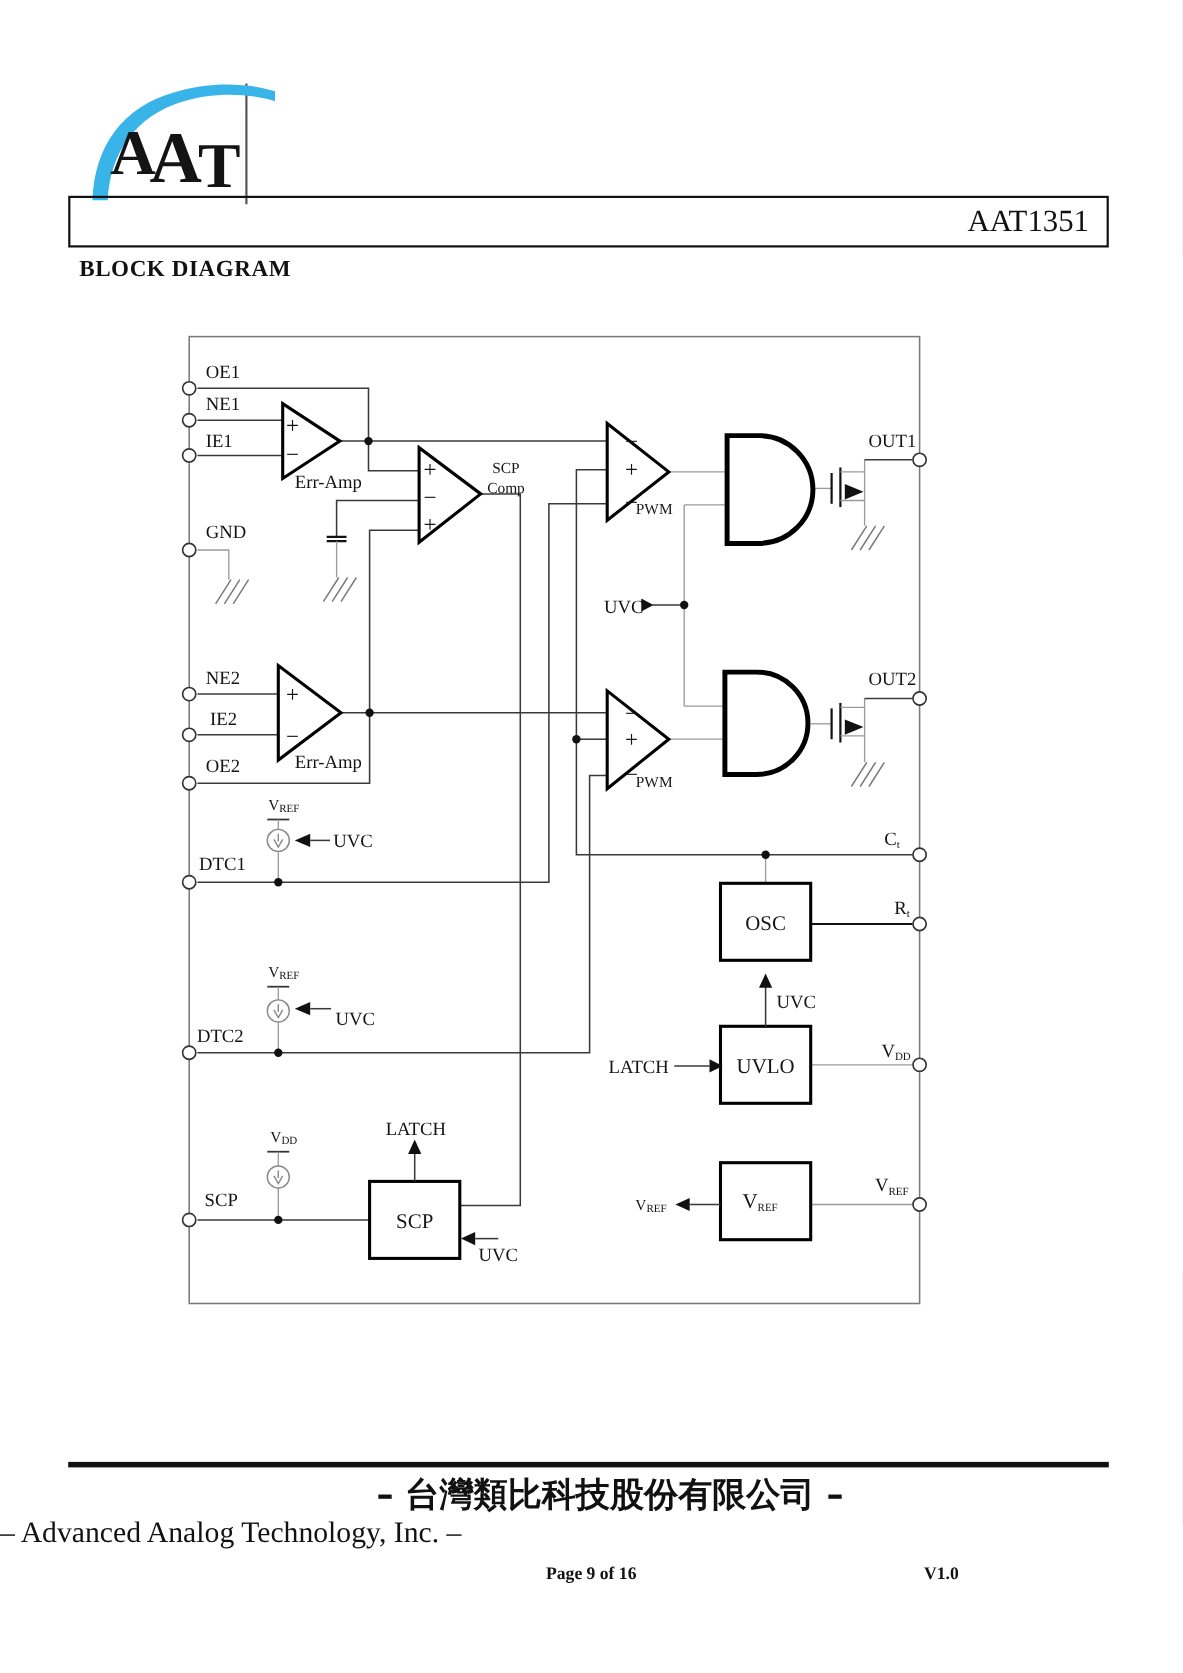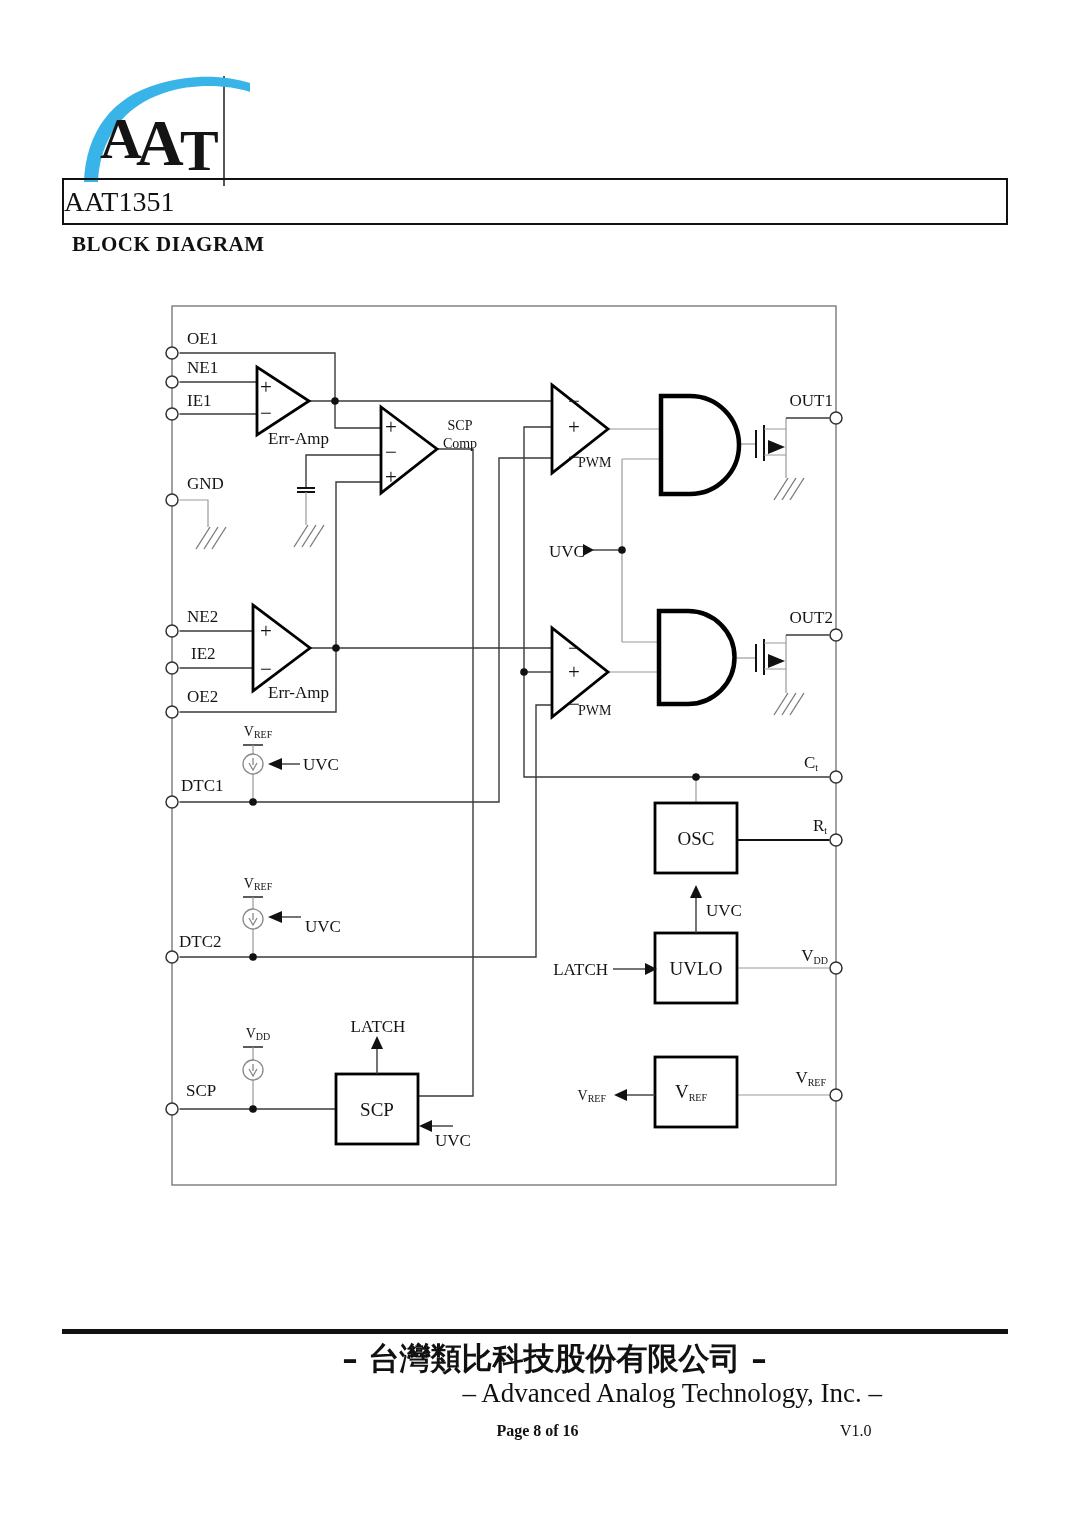--- a/index.html
+++ b/index.html
@@ -1,21 +1,21 @@
 <!DOCTYPE html>
 <html><head>
 <meta charset="utf-8">
 <style>
   html,body{margin:0;padding:0;background:#e8e8e8;}
   .page{position:relative;width:1075px;height:1521px;background:#ffffff;margin:0 auto;
         font-family:"Liberation Serif",serif;color:#111;overflow:hidden;}
   .logo{position:absolute;left:78px;top:70px;}
   .company-name{position:absolute;left:254px;top:128px;font-size:31px;letter-spacing:0.5px;}
   .part-box{position:absolute;left:62px;top:178px;width:942px;height:43px;border:2px solid #111;
-            }
+            text-align:right;}
   .part-box span{font-size:28px;line-height:44px;padding-right:16px;display:inline-block;}
   .section-title{position:absolute;left:72px;top:232px;font-size:21px;font-weight:bold;letter-spacing:0.5px;}
   .diagram{position:absolute;left:150px;top:290px;}
   
   .bord{stroke:#7a7a7a;stroke-width:1.4;fill:none;}
   .w{stroke:#3a3a3a;stroke-width:1.4;fill:none;}
   .wl{stroke:#9a9a9a;stroke-width:1.2;fill:none;}
   .wd{stroke:#111;stroke-width:2;fill:none;}
   .comp{stroke:#000;stroke-width:2.8;fill:#fff;stroke-linejoin:miter;}
   .andg{stroke:#000;stroke-width:4.5;fill:#fff;}
@@ -31,24 +31,24 @@
   .small{font-size:14px;}
   .sub{font-size:10px;}
   .sign{font-size:21px;text-anchor:middle;}
   .blklab{font-size:19px;text-anchor:middle;}
   .mid{text-anchor:middle;}
   .end{text-anchor:end;}
   
   .footer-rule{position:absolute;left:62px;top:1329px;width:946px;height:5px;background:#111;}
   .footer-zh{position:absolute;left:0;top:1338px;width:1075px;text-align:center;
              font-family:"DejaVu Sans","Liberation Sans",sans-serif;font-weight:bold;font-size:31px;margin-left:17px;}
-  .footer-en{position:absolute;left:0;top:1378px;width:882px;text-align:right;font-size:27px;}
+  .footer-en{position:absolute;left:0;top:1378px;width:882px;text-align:left;font-size:27px;}
   .footer-page{position:absolute;left:0;top:1422px;width:1075px;text-align:center;
                font-weight:bold;font-size:16px;}
-  .footer-ver{position:absolute;left:840px;top:1422px;font-weight:normal;font-size:16px;}
+  .footer-ver{position:absolute;left:840px;top:1422px;font-weight:bold;font-size:16px;}
 </style>
 </head>
 <body>
 
 <div class="page">
 
   <svg class="logo" width="176" height="116" viewBox="0 0 176 116">
     <line x1="146" y1="6" x2="146" y2="116" stroke="#555" stroke-width="2"></line>
     <path d="M6,112 C8,62 34,27 80,14 C116,3 150,6 172,13 L172,22 C150,15 116,13 86,23 C46,36 22,68 20,112 Z" fill="#38b4e8"></path>
     <text x="22" y="88" font-size="58" font-weight="bold" fill="#2e2e2e">A</text>
@@ -289,16 +289,16 @@
     <text class="lab mid" x="378" y="1032">LATCH</text>
     <text class="small mid" x="258" y="736"><tspan>V</tspan><tspan class="sub" dy="2">REF</tspan></text>
     <text class="small mid" x="258" y="888"><tspan>V</tspan><tspan class="sub" dy="2">REF</tspan></text>
     <text class="small mid" x="258" y="1038"><tspan>V</tspan><tspan class="sub" dy="2">DD</tspan></text>
     <text class="small end" x="606" y="1100"><tspan>V</tspan><tspan class="sub" dy="2">REF</tspan></text>
   </svg>
 
   <div class="footer-rule"></div>
   <div class="footer-zh">– 台灣類比科技股份有限公司 –</div>
   <div class="footer-en">–  Advanced Analog Technology, Inc. –</div>
-  <div class="footer-page">Page 8 of 16</div>
+  <div class="footer-page">Page 9 of 16</div>
   <div class="footer-ver">V1.0</div>
 
 </div>
 
 </body></html>

